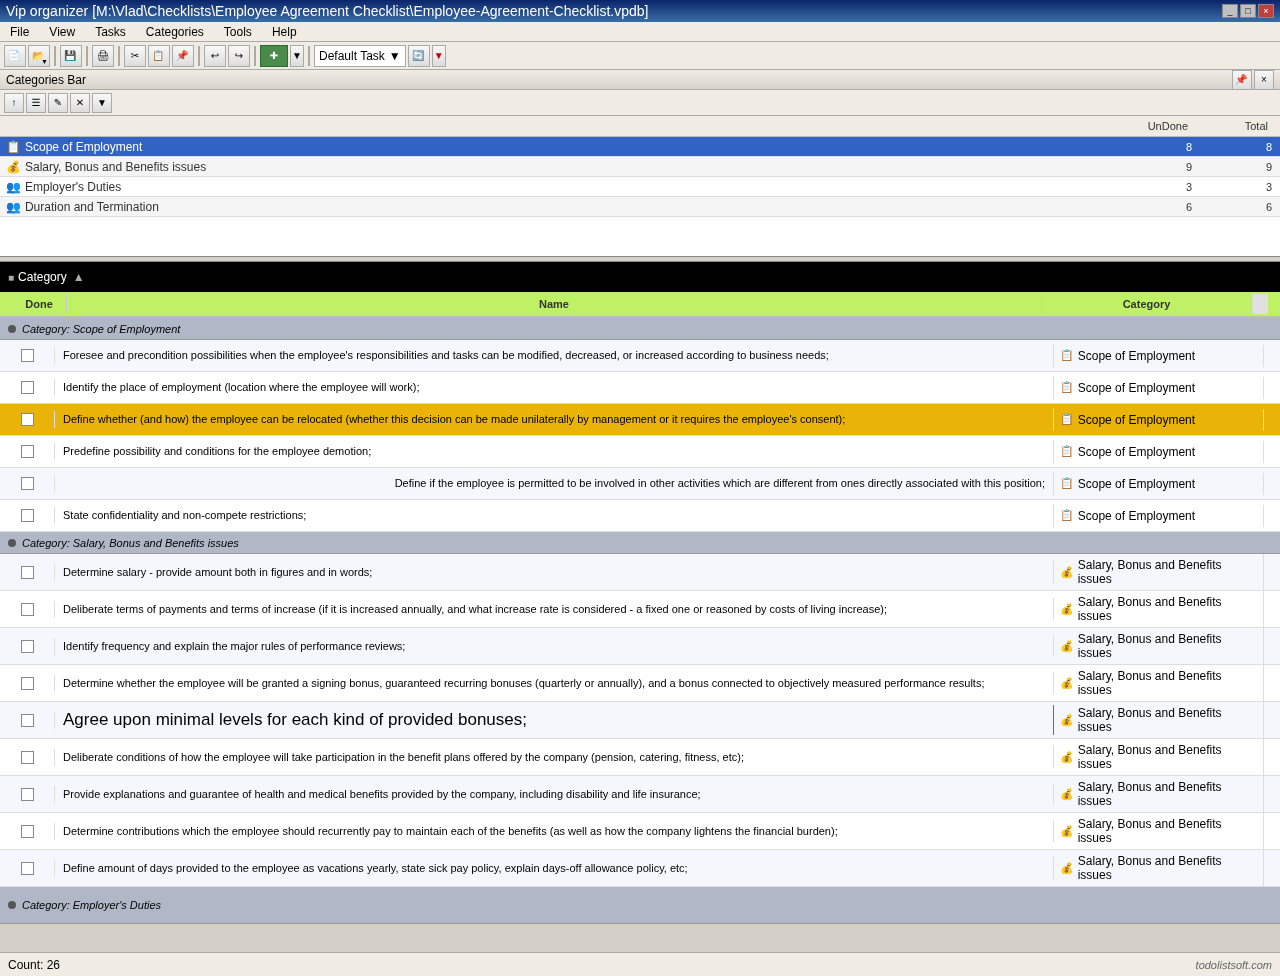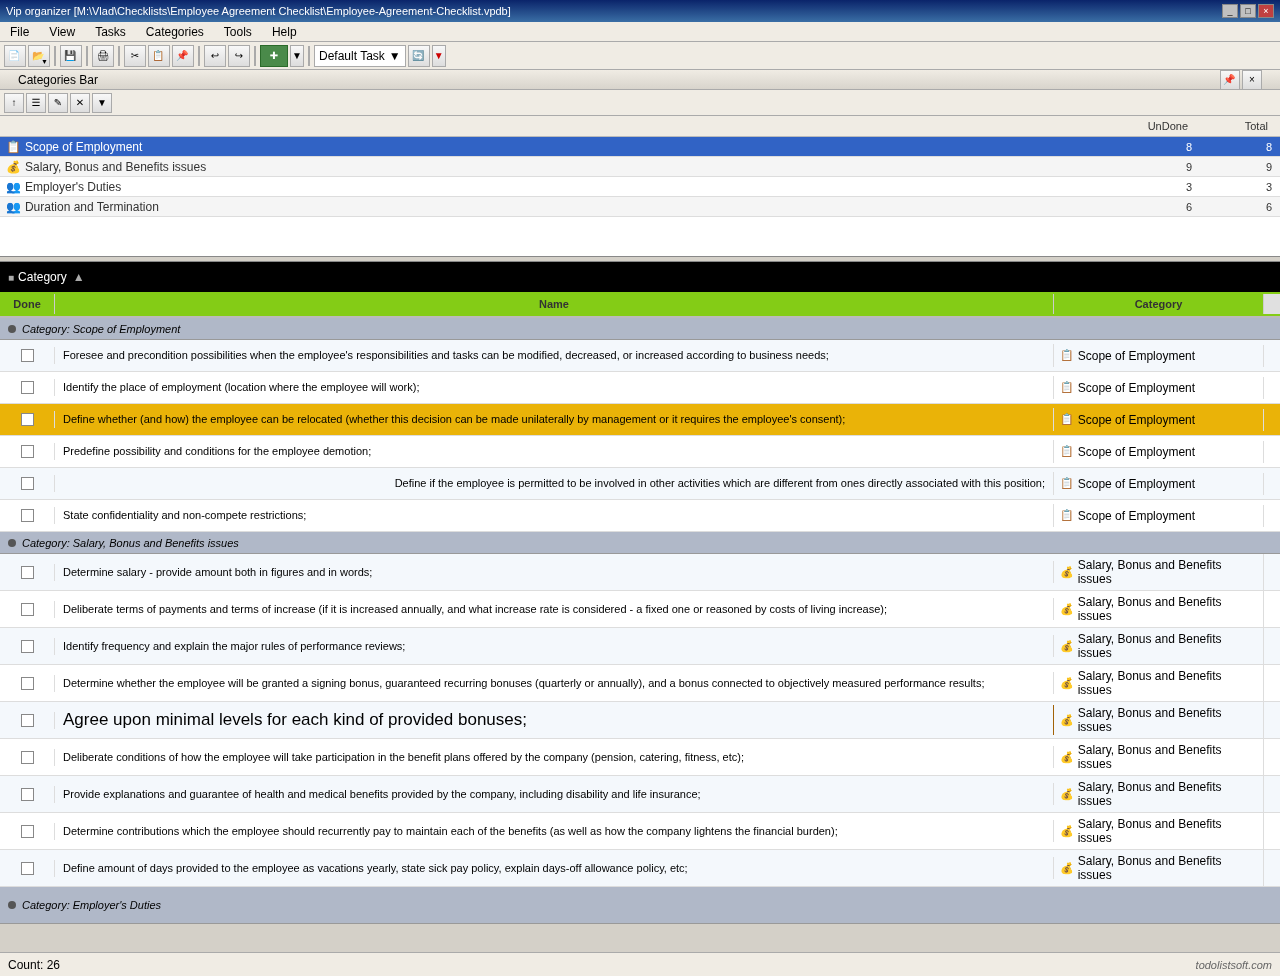--- a/index.html
+++ b/index.html
@@ -8,21 +8,21 @@
     
     .title-bar {
       background: linear-gradient(to bottom, #0a246a, #3a6ea5);
       color: white;
       padding: 3px 6px;
       display: flex;
       align-items: center;
       justify-content: space-between;
       height: 22px;
     }
-    .title-bar-text { font-size: 11px; }
+    .title-bar-text { font-size: 14px; }
     .title-bar-buttons { display: flex; gap: 2px; }
     .title-bar-btn {
       width: 16px; height: 14px;
       background: #c0c0c0;
       border: 1px solid #888;
       display: flex; align-items: center; justify-content: center;
       font-size: 9px; cursor: pointer; color: black;
     }
 
     
@@ -61,21 +61,21 @@
       border: 1px solid #aaa;
       height: 22px;
       padding: 0 4px;
       cursor: pointer;
     }
 
     
     .categories-bar-header {
       background: linear-gradient(to bottom, #f0ece4, #d8d4cc);
       border-bottom: 1px solid #aaa;
-      padding: 2px 18px;
+      padding: 2px 6px;
       display: flex;
       align-items: center;
       justify-content: space-between;
       height: 20px;
     }
     .categories-bar-toolbar {
       background: #f0ece4;
       border-bottom: 1px solid #aaa;
       padding: 3px 4px;
       display: flex;
@@ -121,23 +121,23 @@
       display: flex;
       align-items: center;
       gap: 4px;
       height: 30px;
     }
 
     
     .task-table-header {
       display: grid;
       grid-template-columns: 55px 1fr 210px 16px;
-      background: #84cc16;
+      background: #bef264;
       border-bottom: 2px solid #bbb;
-      padding: 2px 0;
+      padding: 2px 12px;
     }
     .th-cell {
       padding: 4px 6px;
       font-weight: bold;
       font-size: 11px;
       color: #333;
       border-right: 1px solid #ccc;
       text-align: center;
     }
     .th-cell.name { text-align: center; }

